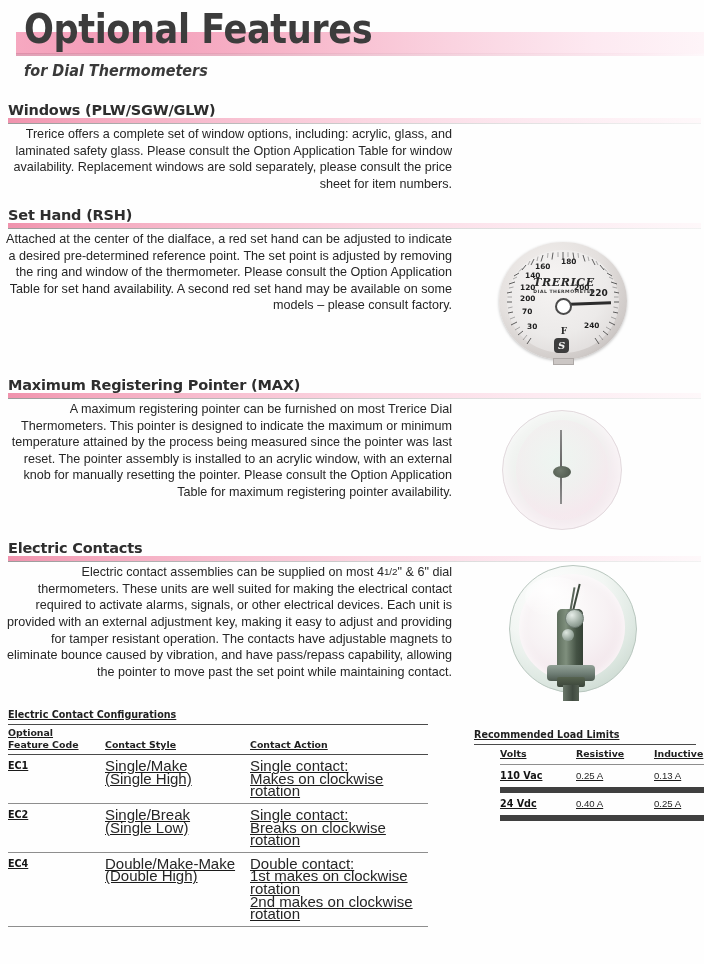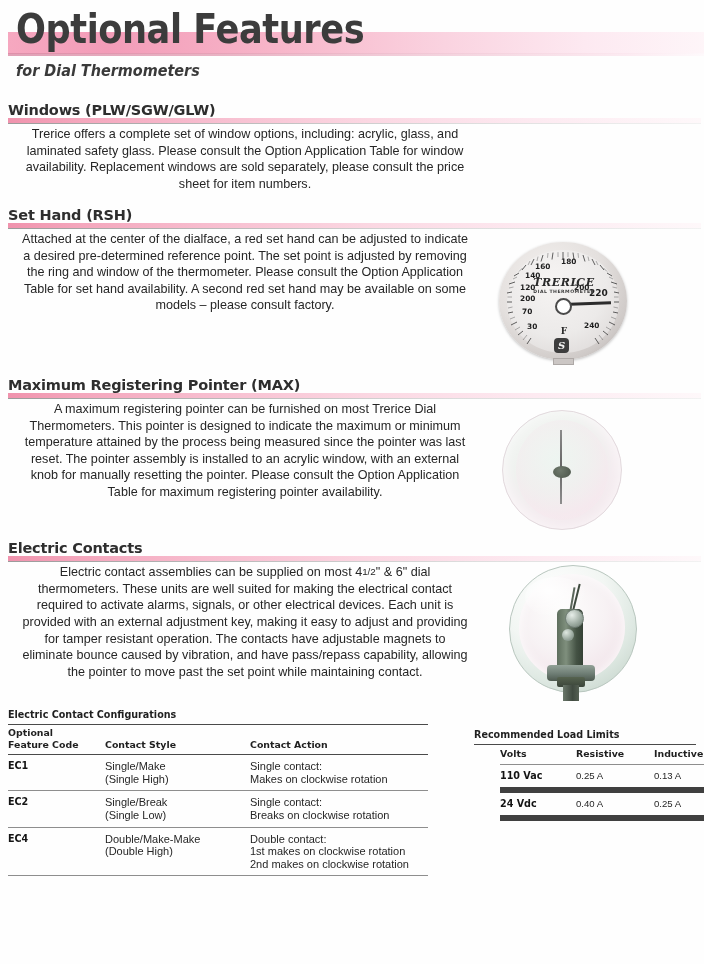--- a/index.html
+++ b/index.html
@@ -19,21 +19,21 @@
   .page {
     position: relative;
     width: 704px;
     height: 964px;
     background: #fefefe;
   }
 
   
   .masthead {
     position: absolute;
-    left: 8px; top: 0;
+    left: 16px; top: 0;
     width: 624px;
     height: 92px;
   }
   .masthead-band {
     position: absolute;
     left: 0;
     top: 32px;
     width: 704px;
     height: 22px;
     background: linear-gradient(to right,
@@ -117,27 +117,27 @@
     position: absolute;
     left: 8px;
     top: 21px;
     width: 693px;
     height: 1px;
     background: linear-gradient(to right,
         #9b9b9b 0%, #bdbdbd 35%, #dcdcdc 65%, #f2f2f2 100%);
   }
   .sec-body {
     position: absolute;
-    left: 19px;
+    left: 0;
     width: 452px;
     font-family: "Liberation Sans", sans-serif;
     font-size: 12.6px;
     line-height: 16.6px;
     color: #262626;
-    text-align: center;
+    text-align: right;
   }
 
   
   .photo {
     position: absolute;
   }
 
   
   .dial-sethand {
     width: 134px;
@@ -371,20 +371,21 @@
     position: absolute;
     left: 68px; top: 120px;
     width: 16px; height: 16px;
     background: linear-gradient(to right, #6a776a, #404a40 60%, #556053);
   }
 
   
   .table-block {
     position: absolute;
     font-family: "DejaVu Sans", sans-serif;
+    text-decoration: underline;
   }
   .tbl-title {
     font-family: "DejaVu Sans", sans-serif;
     font-weight: 700;
     font-size: 9.6px;
     line-height: 13px;
     color: #1f1f1f;
   }
   .hline {
     height: 1px;
@@ -402,21 +403,21 @@
     font-size: 9.4px;
     line-height: 11.6px;
     text-align: left;
     color: #1f1f1f;
     padding: 2px 0 4px 0;
     vertical-align: bottom;
     border-bottom: 1px solid #4a4a4a;
   }
   .ec-table td {
     font-family: "Liberation Sans", sans-serif;
-    font-size: 11px;
+    font-size: 15px;
     line-height: 12.6px;
     color: #262626;
     padding: 5px 0 5px 0;
     vertical-align: top;
     border-bottom: 1px solid #8e8e8e;
   }
   .ec-table td.code {
     font-family: "DejaVu Sans", sans-serif;
     font-weight: 700;
     font-size: 9.6px;

